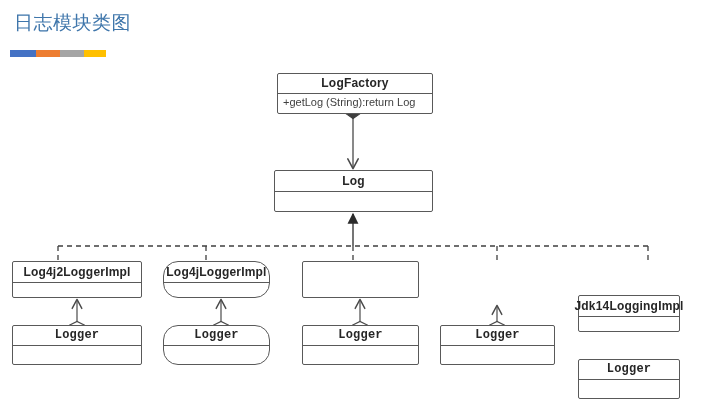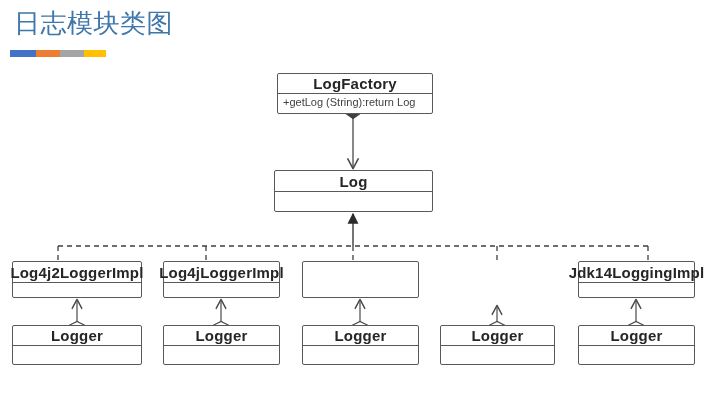--- a/index.html
+++ b/index.html
@@ -14,21 +14,21 @@
     overflow: hidden;
     font-family: "Liberation Sans", "DejaVu Sans", sans-serif;
     color: #404040;
   }
 
   
   #slide-title {
     position: absolute;
     left: 14px;
     top: 10px;
-    font-size: 26px;
+    font-size: 19px;
     line-height: 26px;
     letter-spacing: 0.5px;
     color: #3F76AB;
     font-weight: 400;
     white-space: nowrap;
   }
   #title-accent-bar {
     position: absolute;
     left: 10px;
     top: 50px;
@@ -68,21 +68,21 @@
     box-sizing: border-box;
     background: #ffffff;
     border: 1.2px solid #595959;
     border-radius: 2px;
     display: flex;
     flex-direction: column;
     z-index: 2;
   }
   .uml-name {
     box-sizing: border-box;
-    font-size: 15px;
+    font-size: 12px;
     font-weight: bold;
     color: #262626;
     text-align: center;
     line-height: 11px;
     letter-spacing: 0.2px;
     padding: 4px 3px 4px 3px;
     border-bottom: 1.2px solid #595959;
     display: flex;
     align-items: center;
     justify-content: center;
@@ -109,28 +109,28 @@
 
   #class-log { left: 274px; top: 170px; width: 159px; height: 42px; gap: 10px; }
   #class-log .uml-name { height: 21px; }
 
   .impl-box { top: 261px; height: 37px; }
   .impl-box.two-line { top: 261px; height: 43px; }
   .impl-box .uml-name { flex: 0 0 21px; }
   .impl-box.two-line .uml-name { flex: 0 0 27px; line-height: 11px; }
 
   .logger-box { top: 325px; height: 40px; }
-  .logger-box .uml-name { flex: 0 0 20px; }
+  .logger-box .uml-name { flex: 0 0 20px; font-family: Liberation Mono, monospace; }
 
   
   .col-0 { left: 12px;  width: 130px; gap: 11px; }
-  .col-1 { left: 163px; width: 117px; }
+  .col-1 { left: 163px; width: 107px; border-radius: 15px; }
   .col-2 { left: 302px; width: 117px; }
   .col-3 { left: 440px; width: 115px; }
-  .col-4 { left: 578px; width: 117px; }
+  .col-4 { left: 578px; width: 102px; margin-top: 34px; }
 </style>
 </head>
 <body style="background: rgb(255, 255, 255);">
 
 <div id="slide-title" style="color: rgb(63, 118, 171);">日志模块类图</div>
 
 <div id="title-accent-bar">
   <i class="accent-seg-0" style="background: rgb(68, 114, 196);"></i>
   <i class="accent-seg-1" style="background: rgb(237, 125, 49);"></i>
   <i class="accent-seg-2" style="background: rgb(165, 165, 165);"></i>

